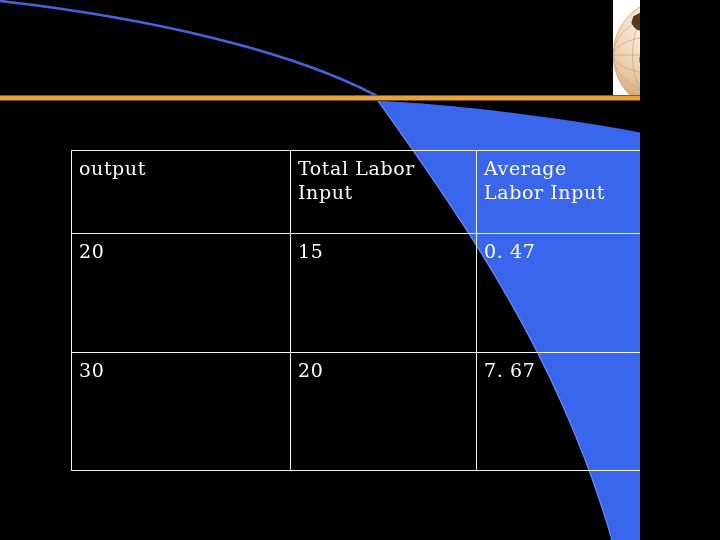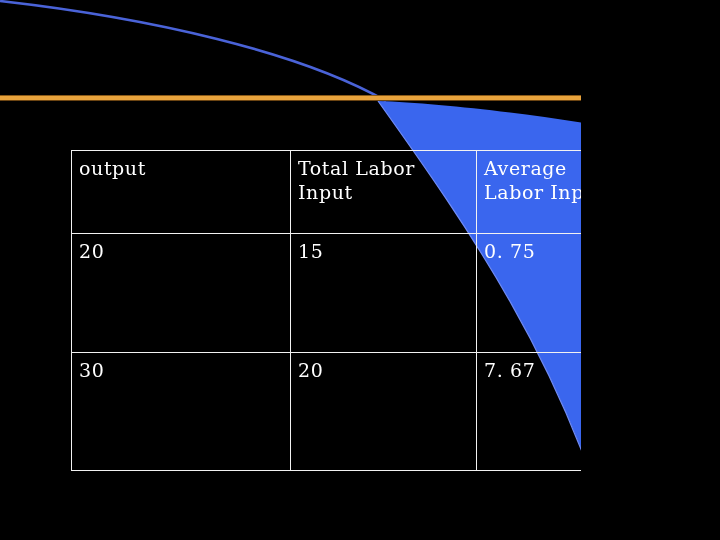--- a/index.html
+++ b/index.html
@@ -3,21 +3,21 @@
 <meta charset="utf-8">
 <title>Slide</title>
 <style>
   html, body {
     margin: 0;
     padding: 0;
     background: #000000;
   }
   #slide {
     position: relative;
-    width: 581px;
+    width: 640px;
     height: 540px;
     background: #000000;
     overflow: hidden;
     font-family: "DejaVu Serif", "Liberation Serif", serif;
   }
 
   
   .deco-layer {
     position: absolute;
     inset: 0;
@@ -194,21 +194,21 @@
           <th>Total Labor
 Input</th>
           <th>Average
 Labor Input</th>
         </tr>
       </thead>
       <tbody>
         <tr>
           <td>20</td>
           <td>15</td>
-          <td>0. 75</td>
+          <td>0. 47</td>
         </tr>
         <tr>
           <td>30</td>
           <td>20</td>
           <td>7. 67</td>
         </tr>
       </tbody>
     </table>
   </div>
 

